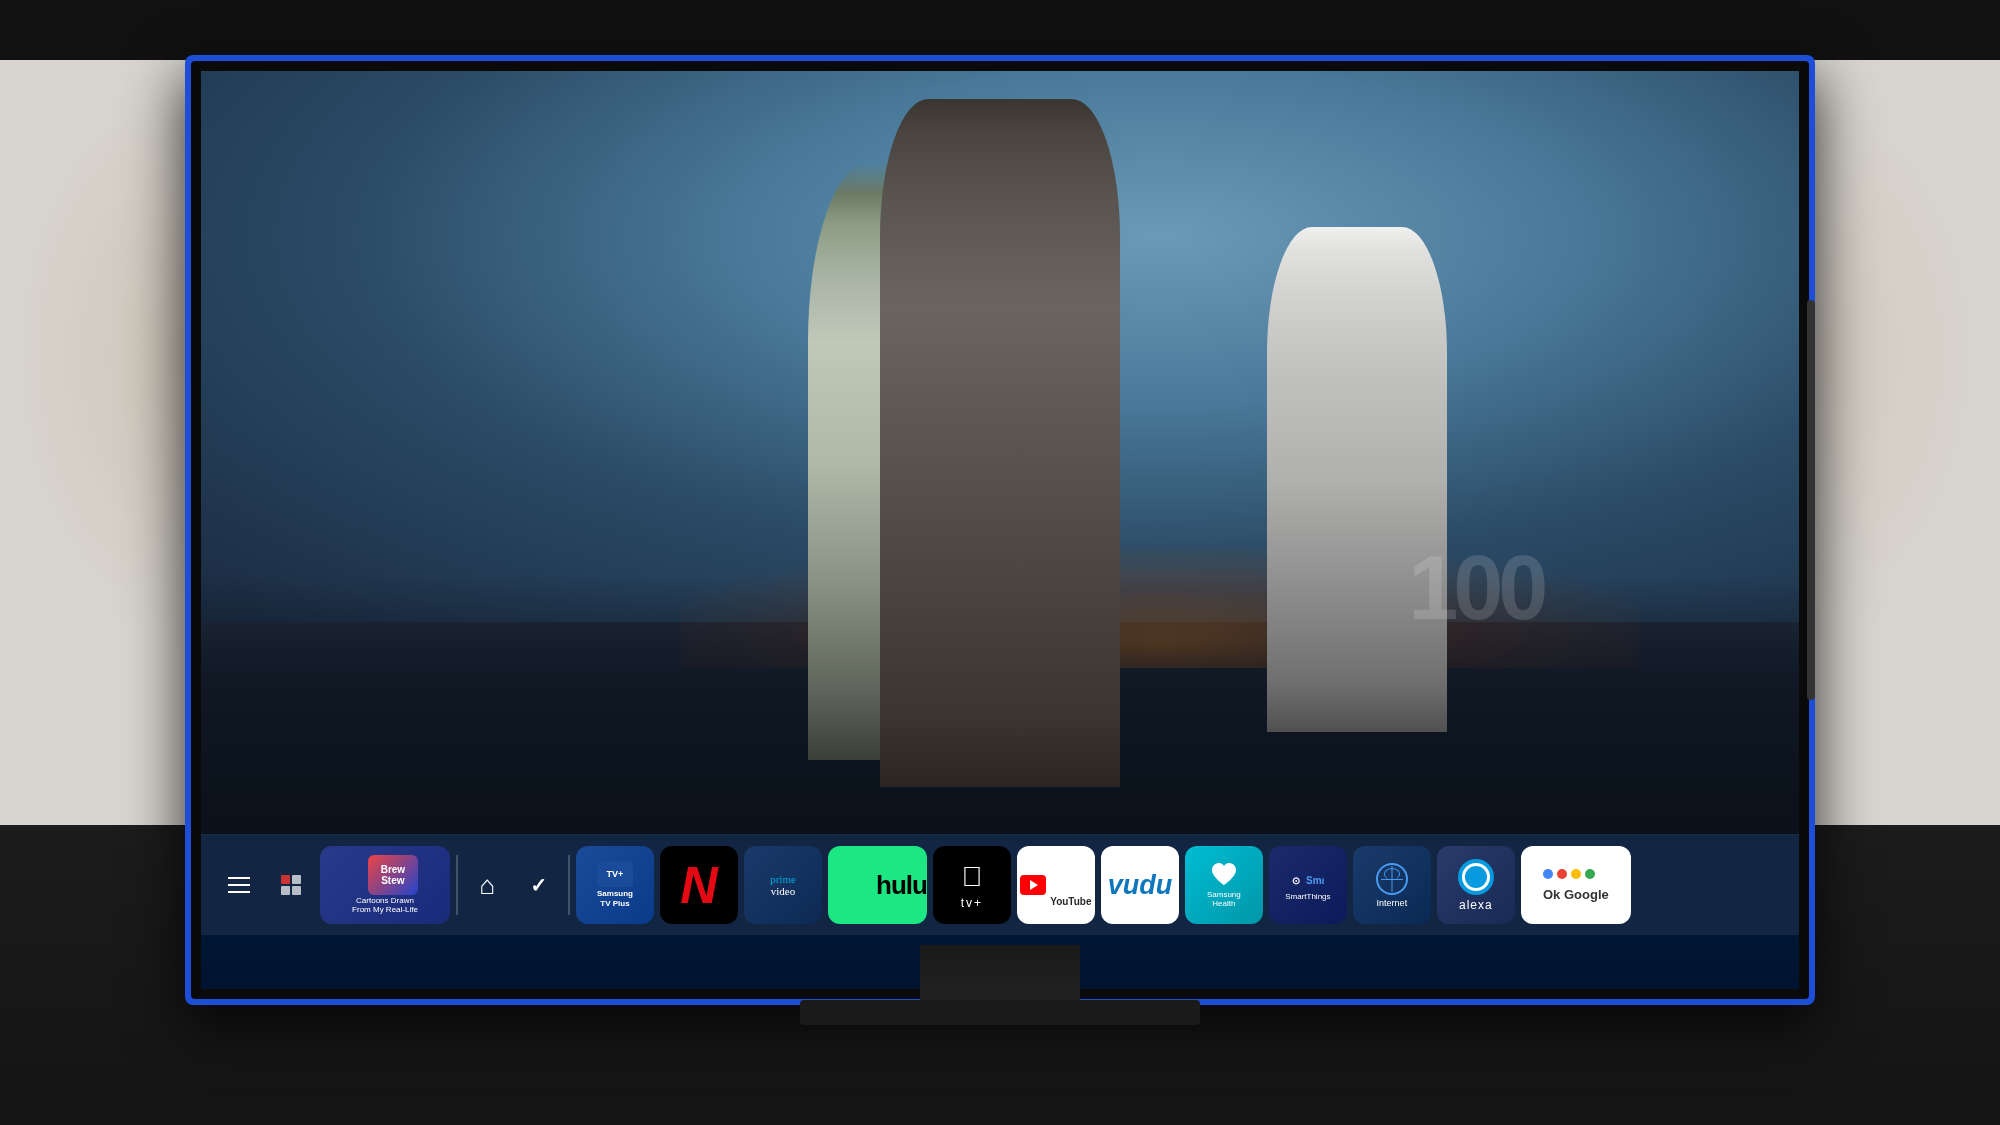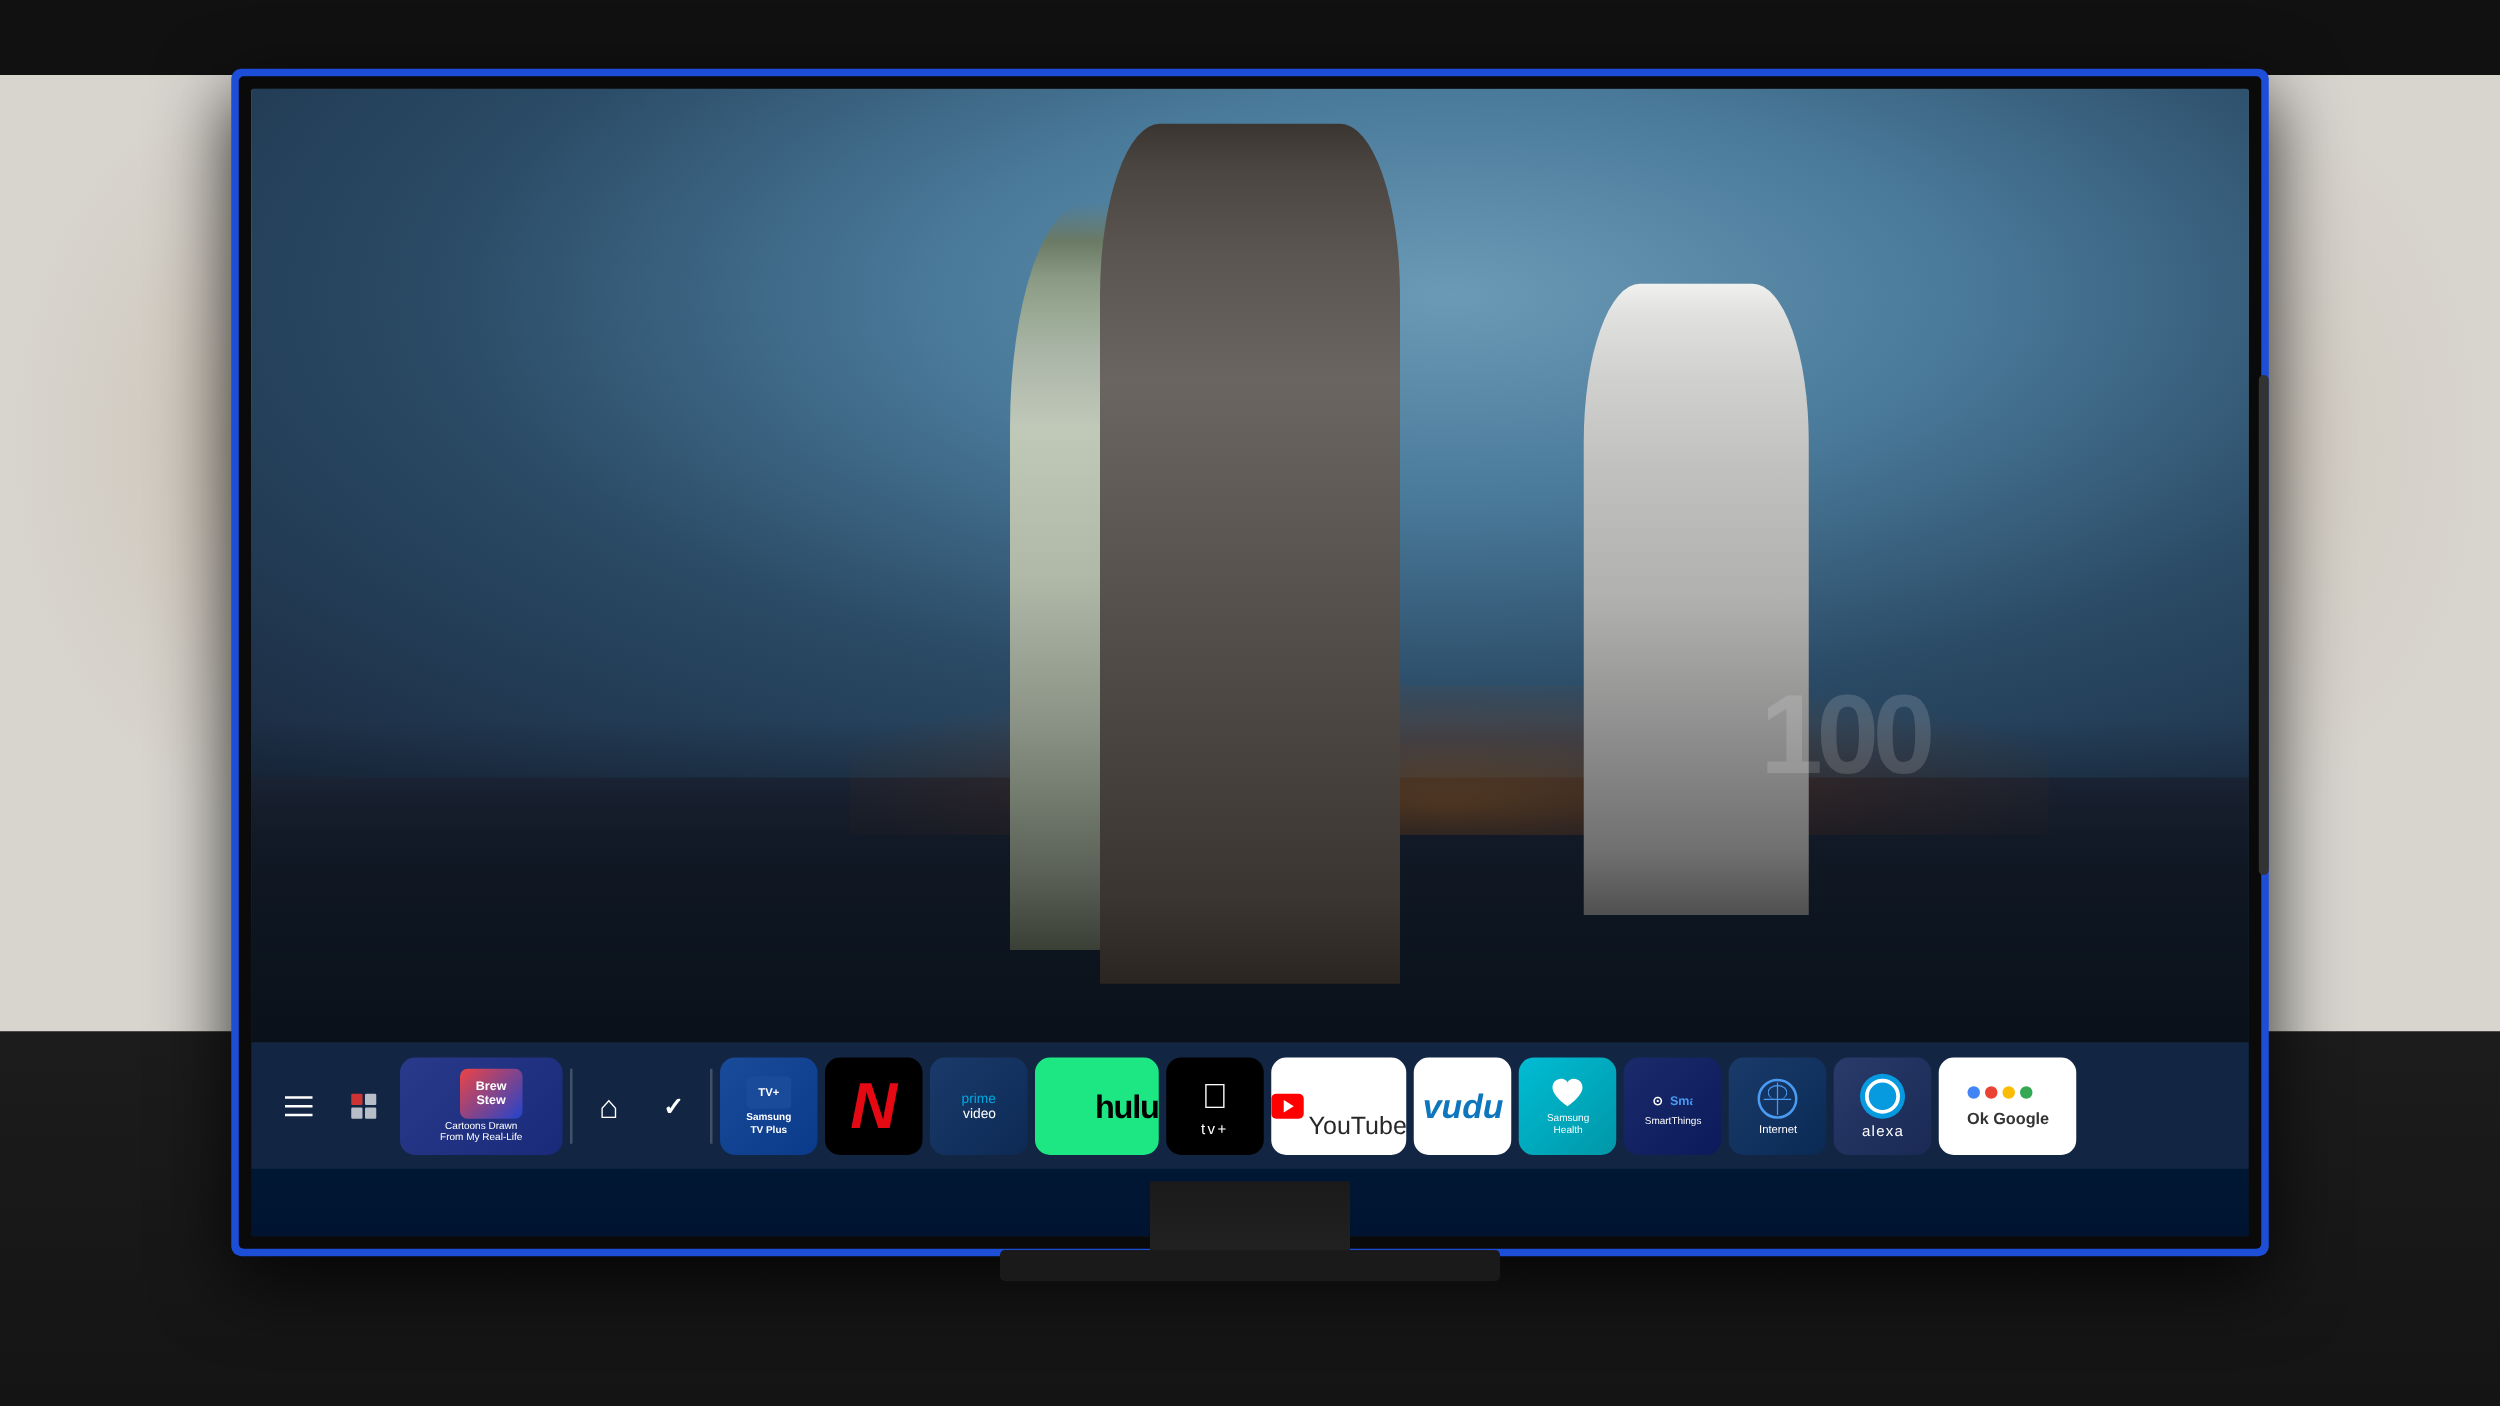--- a/index.html
+++ b/index.html
@@ -376,21 +376,22 @@
       font-size: 52px;
       font-weight: 900;
       font-style: italic;
     }
 
     
     .prime-text {
       color: white;
       font-size: 11px;
       line-height: 1.1;
-      text-align: right;
+      text-align: center;
+      font-family: Liberation Serif, serif;
     }
     .prime-text span {
       color: #00a8e0;
     }
 
     
     .hulu-text {
       color: #000;
       font-size: 26px;
       font-weight: 900;
@@ -425,22 +426,22 @@
       background: #ff0000;
       border-radius: 4px;
       width: 26px;
       height: 20px;
       display: flex;
       align-items: center;
       justify-content: center;
     }
     .yt-text {
       color: #282828;
-      font-size: 20px;
-      font-weight: 400;
+      font-size: 10px;
+      font-weight: 700;
       margin-top: 32px;
     }
 
     
     .vudu-text {
       color: #0e76bc;
       font-size: 27px;
       font-weight: 700;
       font-style: italic;
     }

